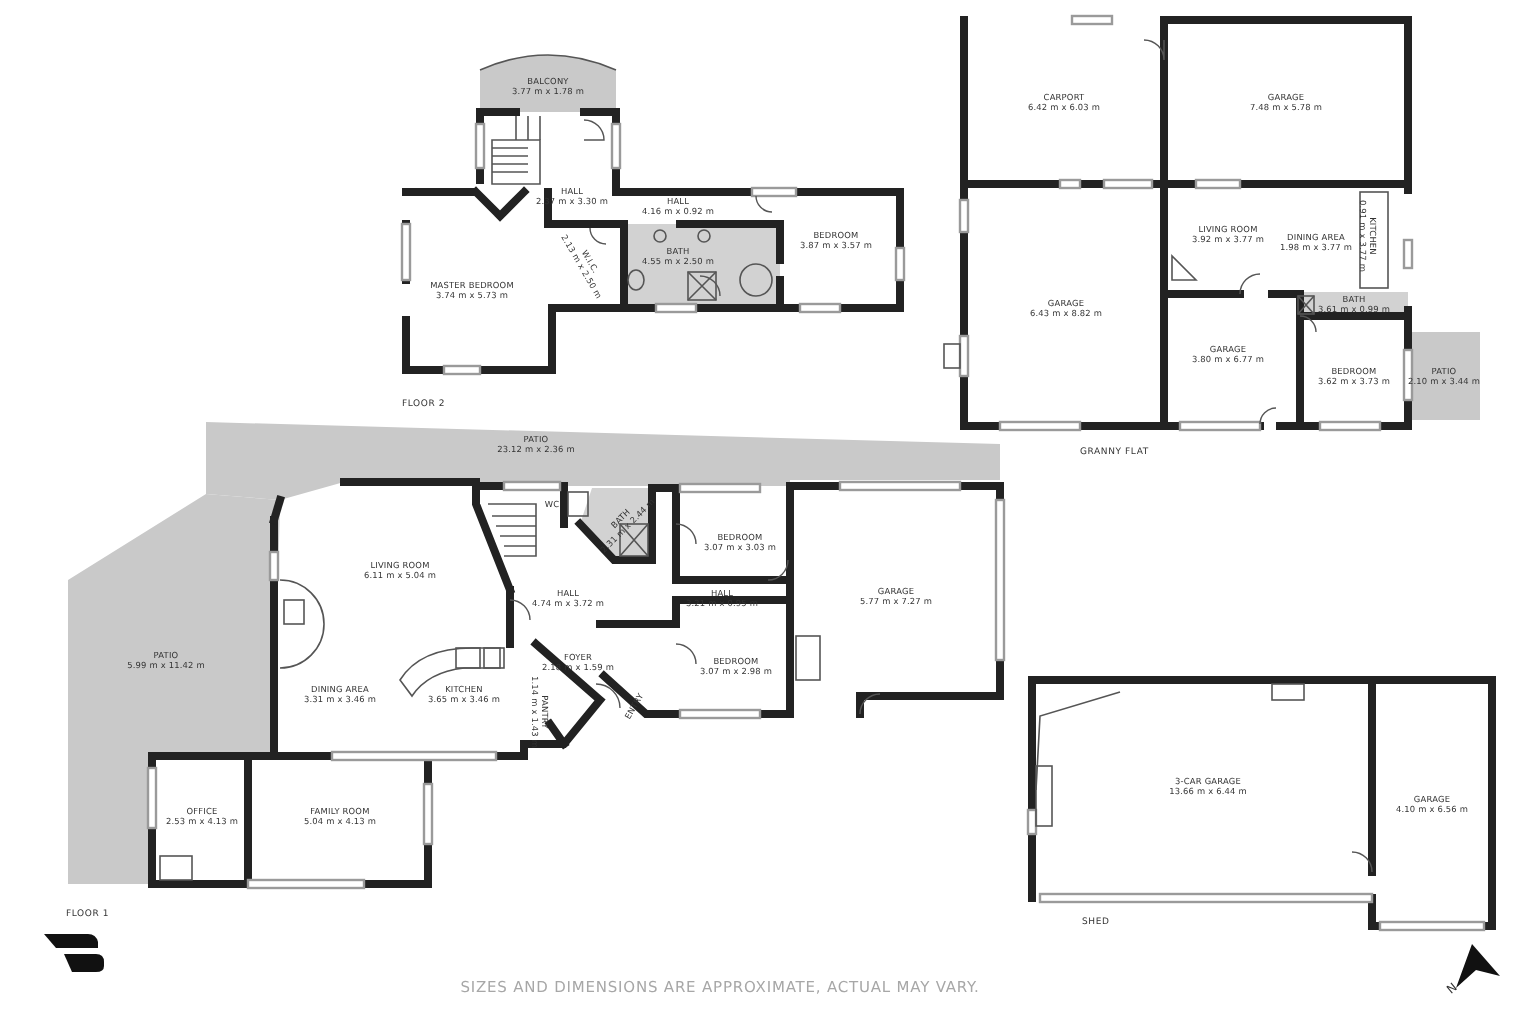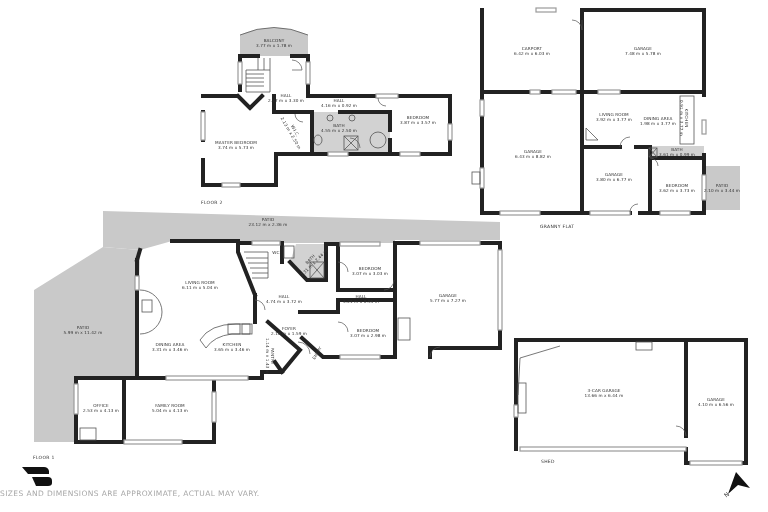--- a/index.html
+++ b/index.html
@@ -8,21 +8,21 @@
   .wallline { stroke:#222222; stroke-width:4; fill:none; stroke-linecap:square; stroke-linejoin:miter; }
   .thin { stroke:#555; stroke-width:0.8; fill:none; }
   .win { stroke:#9a9a9a; stroke-width:1.2; fill:#ffffff; }
   .outdoor { fill:#c9c9c9; }
   .wet { fill:#d2d2d2; }
   .door { stroke:#555; stroke-width:0.7; fill:none; }
   .lbl { position:absolute; text-align:center; color:#333; font-size:4.2px; line-height:5px; transform:translate(-50%,-50%); white-space:nowrap; letter-spacing:0.1px; }
   .lbl .name { display:block; font-weight:normal; text-transform:uppercase; }
   .lbl .dim { display:block; }
   .floor-label { position:absolute; font-size:4.5px; color:#333; text-transform:uppercase; letter-spacing:0.3px; }
-  .footer-note { position:absolute; left:0; width:688px; top:489px; text-align:left; font-size:7.5px; color:#a7a7a7; letter-spacing:0.4px; }
+  .footer-note { position:absolute; left:0; width:688px; top:489px; text-align:center; font-size:7.5px; color:#a7a7a7; letter-spacing:0.4px;padding-left:16px; }
   .rot { transform:translate(-50%,-50%) rotate(-60deg); }
   .rot90 { transform:translate(-50%,-50%) rotate(90deg); }
   .rot45 { transform:translate(-50%,-50%) rotate(-45deg); }
   .rot-60b { transform:translate(-50%,-50%) rotate(60deg); }
   .north { position:absolute; left:722px; top:470px; width:30px; height:32px; }
   .logo { position:absolute; left:22px; top:465px; width:32px; height:22px; }
 </style>
 </head>
 <body>
 

